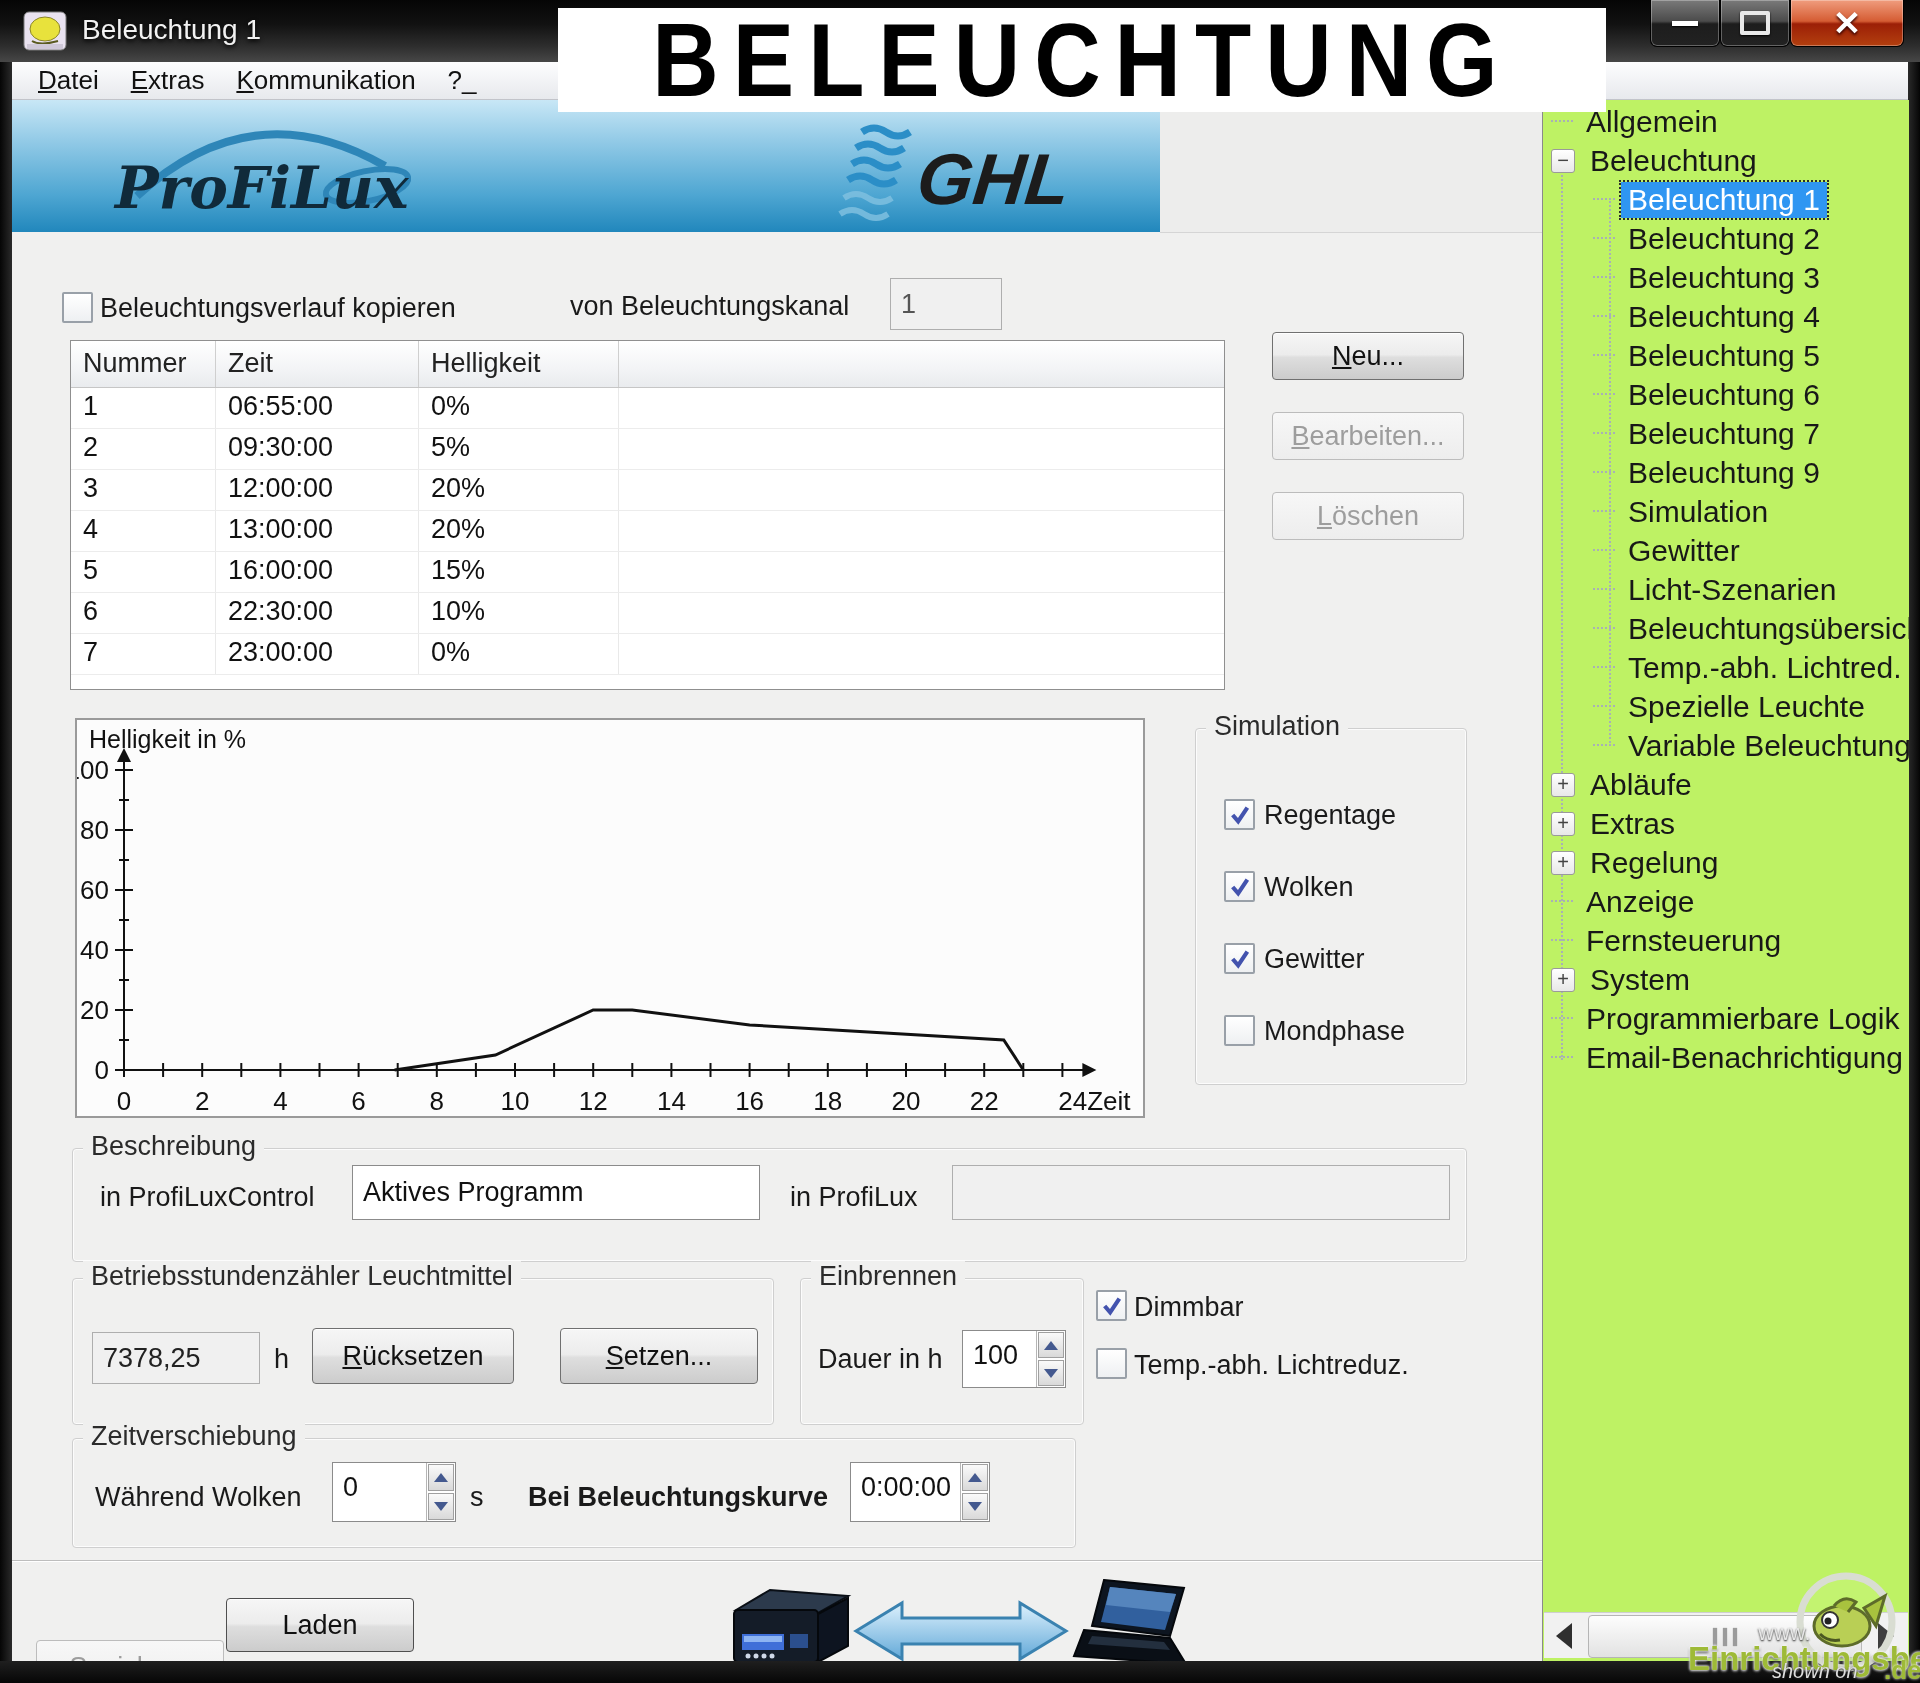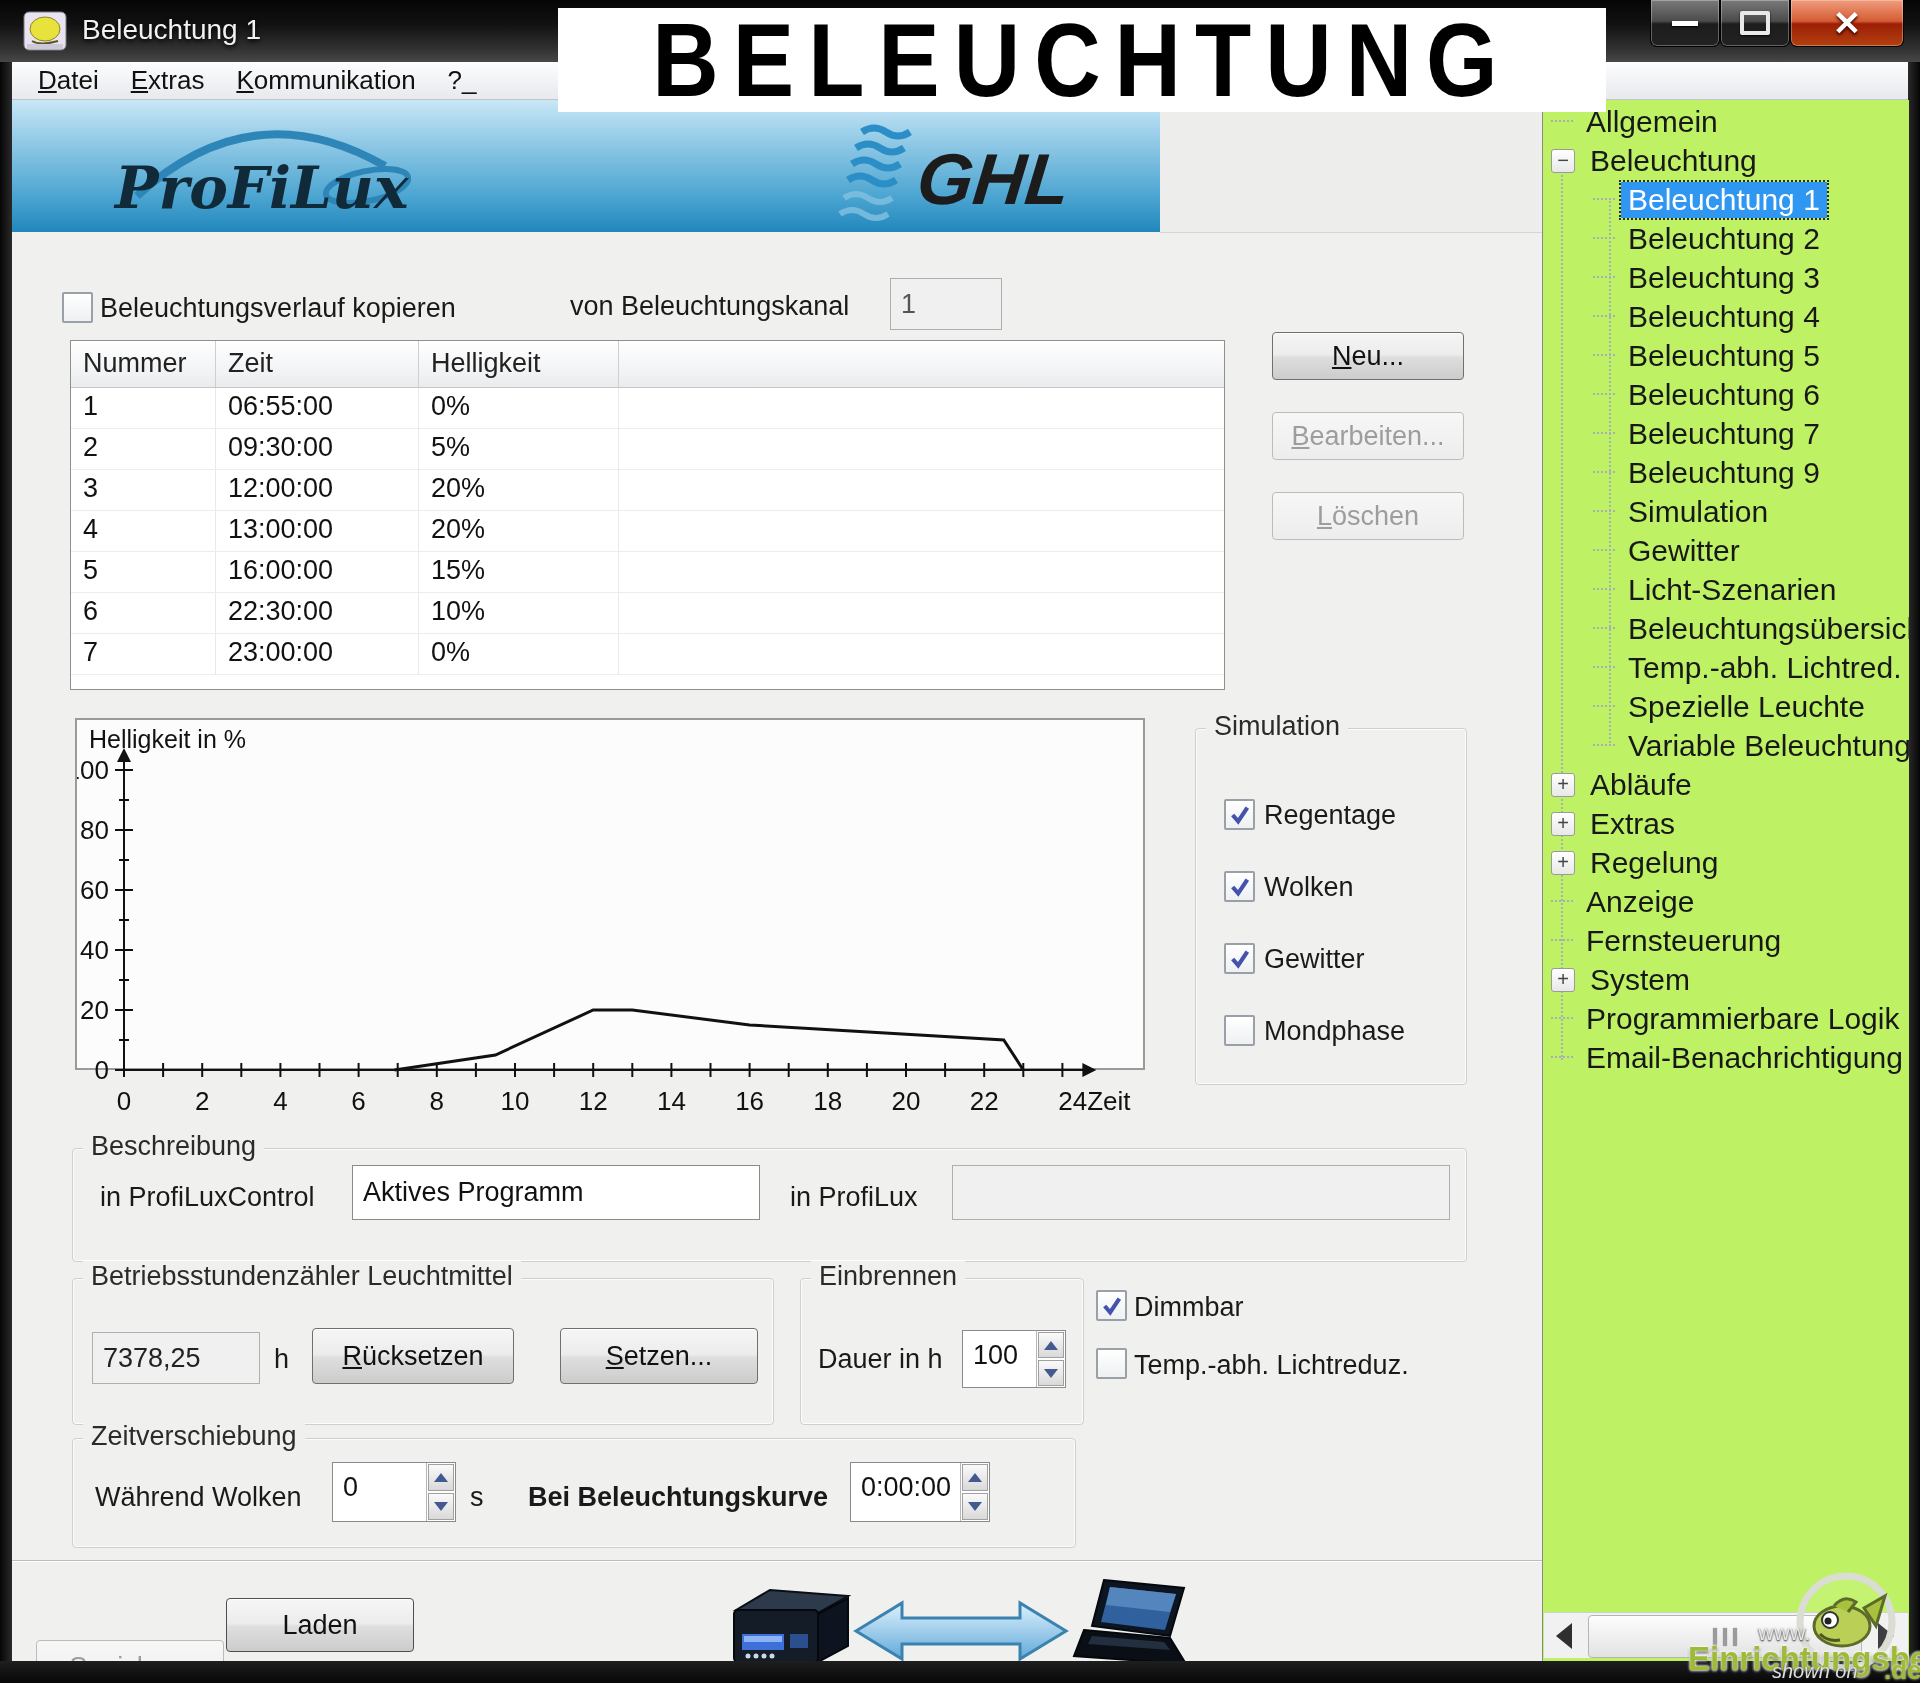--- a/index.html
+++ b/index.html
@@ -67,21 +67,21 @@
   
   .table{position:absolute;left:58px;top:240px;width:1155px;height:350px;background:#fff;
     border:1px solid #8f8f8f;box-sizing:border-box;overflow:hidden;}
   .thead{display:flex;height:46px;background:linear-gradient(180deg,#ffffff,#f3f4f6 60%,#e9ebee);
     border-bottom:1px solid #c6c6c6;}
   .thc{font-size:27px;color:#222;padding:7px 0 0 12px;box-sizing:border-box;border-right:1px solid #cfcfcf;}
   .trow{display:flex;height:40px;border-bottom:1px solid #ececec;}
   .tc{font-size:27px;color:#111;padding:3px 0 0 12px;box-sizing:border-box;border-right:1px solid #e9e9e9;}
   .c0{width:145px;} .c1{width:203px;} .c2{width:200px;} .c3{flex:1;border-right:none;}
   
-  .chart{position:absolute;left:63px;top:618px;width:1070px;height:352px;background:#fcfcfc;
+  .chart{position:absolute;left:63px;top:618px;width:1070px;height:400px;background:#fcfcfc;
     border:2px solid #9a9a9a;box-sizing:border-box;}
   
   .titem{position:absolute;left:0;width:100%;height:39px;display:flex;align-items:center;white-space:nowrap;}
   .texp{width:22px;height:22px;margin-left:8px;margin-right:8px;background:linear-gradient(180deg,#fff,#e8e8e8);
     border:1px solid #9a9a9a;border-radius:3px;font-size:20px;line-height:20px;text-align:center;color:#444;flex:0 0 auto;}
   .tdots{width:22px;height:2px;border-top:2px dotted #a8b0b6;margin-right:6px;flex:0 0 auto;}
   .lvl0 .tdots{margin-left:8px;}
   .lvl1{padding-left:50px;}
   .tlabel{font-size:30px;color:#181818;padding:1px 7px;}
   .tlabel.sel{background:#2f96f2;color:#fff;outline:2px dotted #2a2a2a;}

